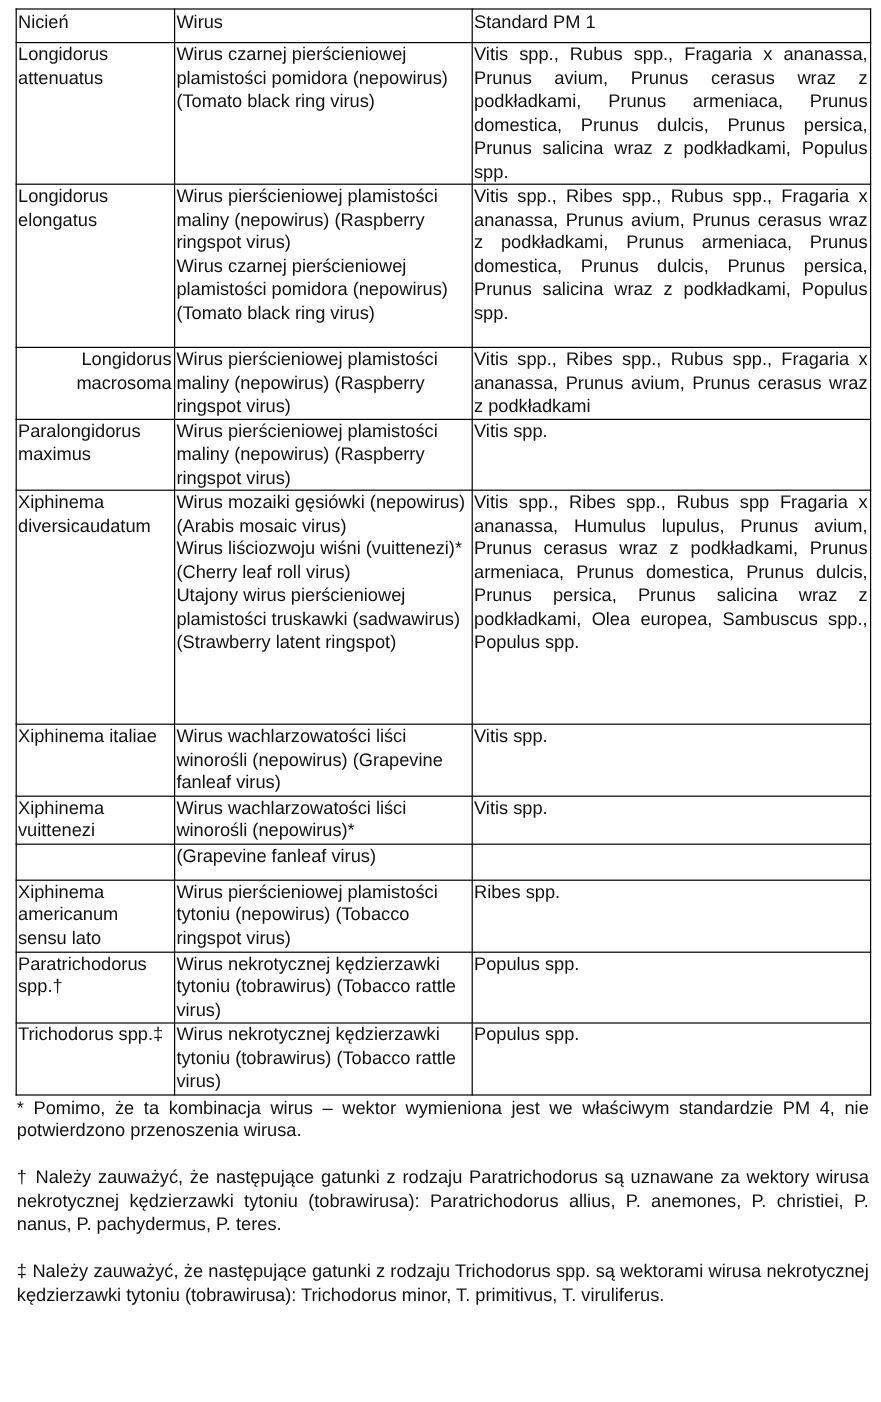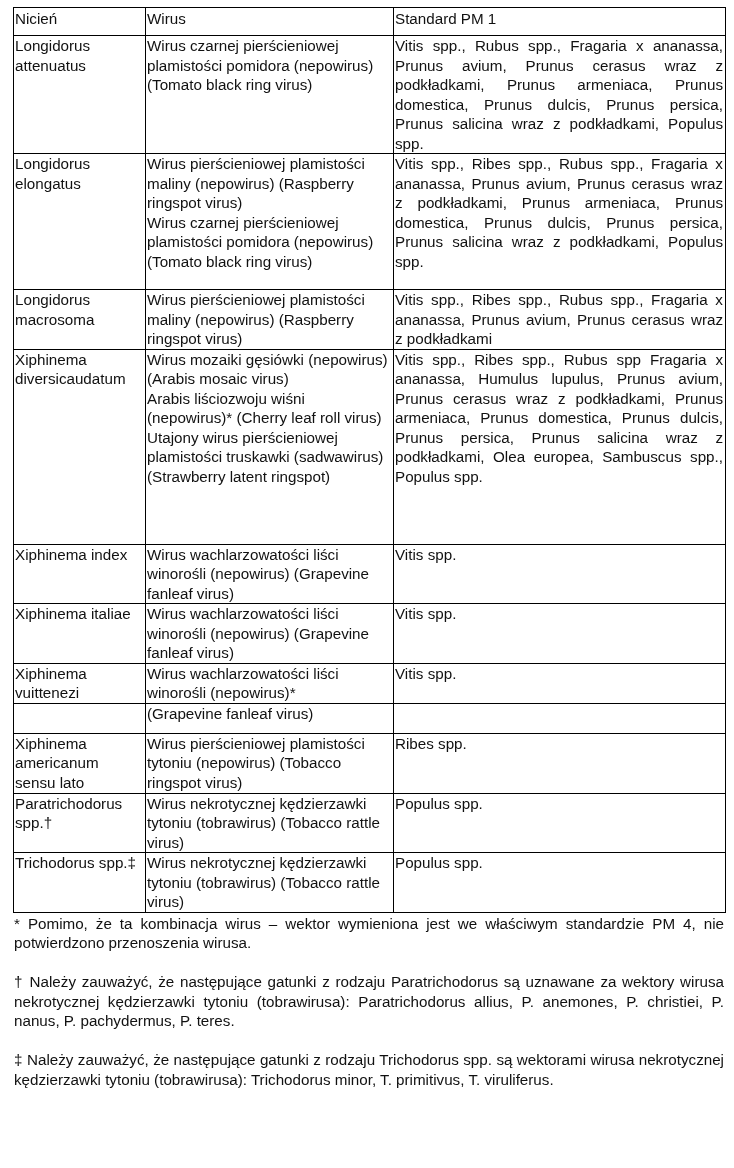--- a/index.html
+++ b/index.html
@@ -52,41 +52,41 @@
         </tr>
         <tr>
           <td style="height: 135px; margin-left: 18px;"><span class="it">Longidorus elongatus</span></td>
           <td style="height: 135px;">
             <span class="line">Wirus pierścieniowej plamistości maliny (nepowirus) (Raspberry ringspot virus)</span>
             <span class="line">Wirus czarnej pierścieniowej plamistości pomidora (nepowirus) (Tomato black ring virus)</span>
           </td>
           <td class="just" style="height: 135px;"><span class="it">Vitis</span><span> spp., </span><span class="it">Ribes</span><span> spp., </span><span class="it">Rubus</span><span> spp., </span><span class="it">Fragaria</span><span> x </span><span class="it">ananassa, Prunus avium, Prunus cerasus</span><span> wraz z podkładkami, </span><span class="it">Prunus armeniaca, Prunus domestica, Prunus dulcis, Prunus persica, Prunus salicina</span><span> wraz z podkładkami, </span><span class="it">Populus</span><span> spp.</span></td>
         </tr>
         <tr>
-          <td style="height: 58px;"><span class="it">Longidorus macrosoma</span></td>
+          <td style="height: 58px; text-align: right;"><span class="it">Longidorus macrosoma</span></td>
           <td style="height: 58px;">
             <span class="line">Wirus pierścieniowej plamistości maliny (nepowirus) (Raspberry ringspot virus)</span>
           </td>
           <td class="just" style="height: 58px;"><span class="it">Vitis</span><span> spp., </span><span class="it">Ribes</span><span> spp., </span><span class="it">Rubus</span><span> spp., </span><span class="it">Fragaria</span><span> x </span><span class="it">ananassa, Prunus avium, Prunus cerasus</span><span> wraz z podkładkami</span></td>
         </tr>
         <tr>
+          <td style="height: 58px;"><span class="it">Paralongidorus maximus</span></td>
+          <td style="height: 58px;">
+            <span class="line">Wirus pierścieniowej plamistości maliny (nepowirus) (Raspberry ringspot virus)</span>
+          </td>
+          <td class="just" style="height: 58px;"><span class="it">Vitis</span><span> spp.</span></td>
+        </tr>
+        <tr>
           <td style="height: 194px;"><span class="it">Xiphinema diversicaudatum</span></td>
           <td style="height: 194px;">
             <span class="line">Wirus mozaiki gęsiówki (nepowirus) (Arabis mosaic virus)</span>
-            <span class="line">Arabis liściozwoju wiśni (nepowirus)* (Cherry leaf roll virus)</span>
+            <span class="line">Wirus liściozwoju wiśni (vuittenezi)* (Cherry leaf roll virus)</span>
             <span class="line">Utajony wirus pierścieniowej plamistości truskawki (sadwawirus) (Strawberry latent ringspot)</span>
           </td>
           <td class="just" style="height: 194px;"><span class="it">Vitis</span><span> spp., </span><span class="it">Ribes</span><span> spp., </span><span class="it">Rubus</span><span> spp </span><span class="it">Fragaria</span><span> x </span><span class="it">ananassa, Humulus lupulus, Prunus avium, Prunus cerasus</span><span> wraz z podkładkami, </span><span class="it">Prunus armeniaca, Prunus domestica, Prunus dulcis, Prunus persica, Prunus salicina</span><span> wraz z podkładkami, </span><span class="it">Olea europea, Sambuscus</span><span> spp., </span><span class="it">Populus</span><span> spp.</span></td>
-        </tr>
-        <tr>
-          <td style="height: 57px;"><span class="it">Xiphinema index</span></td>
-          <td style="height: 57px;">
-            <span class="line">Wirus wachlarzowatości liści winorośli (nepowirus) (Grapevine fanleaf virus)</span>
-          </td>
-          <td class="just" style="height: 57px;"><span class="it">Vitis</span><span> spp.</span></td>
         </tr>
         <tr>
           <td style="height: 58px;"><span class="it">Xiphinema italiae</span></td>
           <td style="height: 58px;">
             <span class="line">Wirus wachlarzowatości liści winorośli (nepowirus) (Grapevine fanleaf virus)</span>
           </td>
           <td class="just" style="height: 58px;"><span class="it">Vitis</span><span> spp.</span></td>
         </tr>
         <tr>
           <td style="height: 38px;"><span class="it">Xiphinema vuittenezi</span></td>

